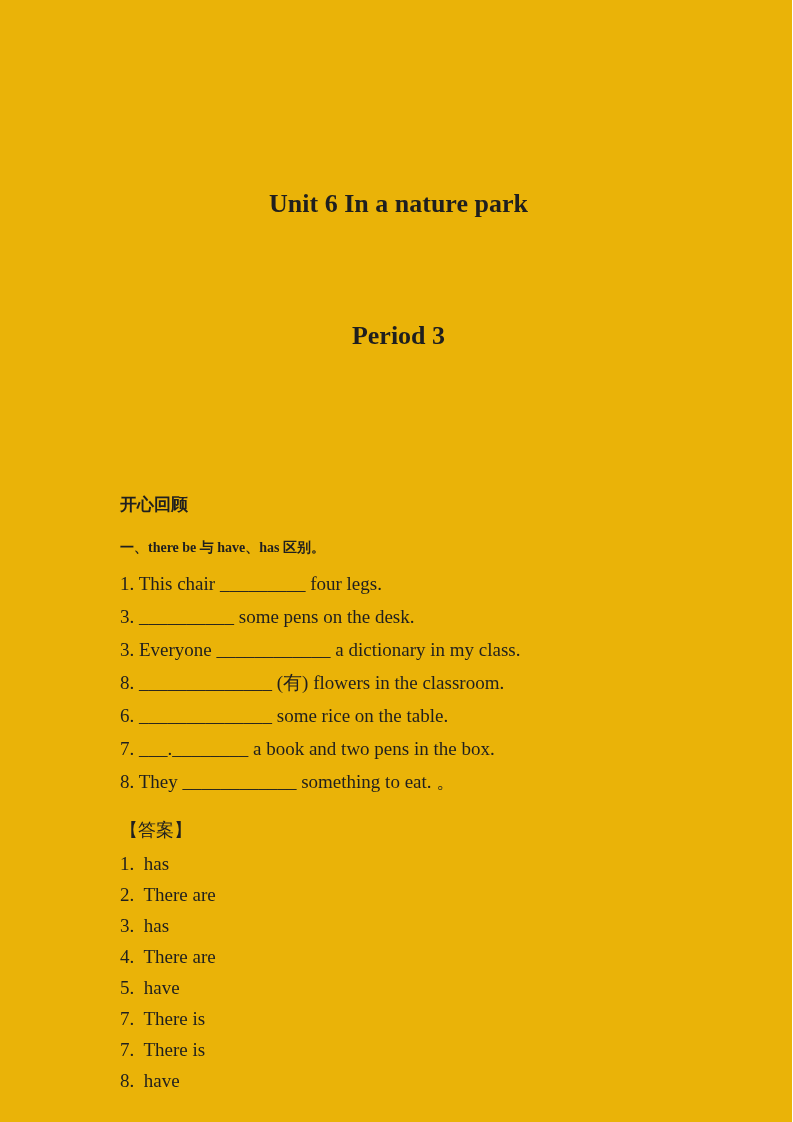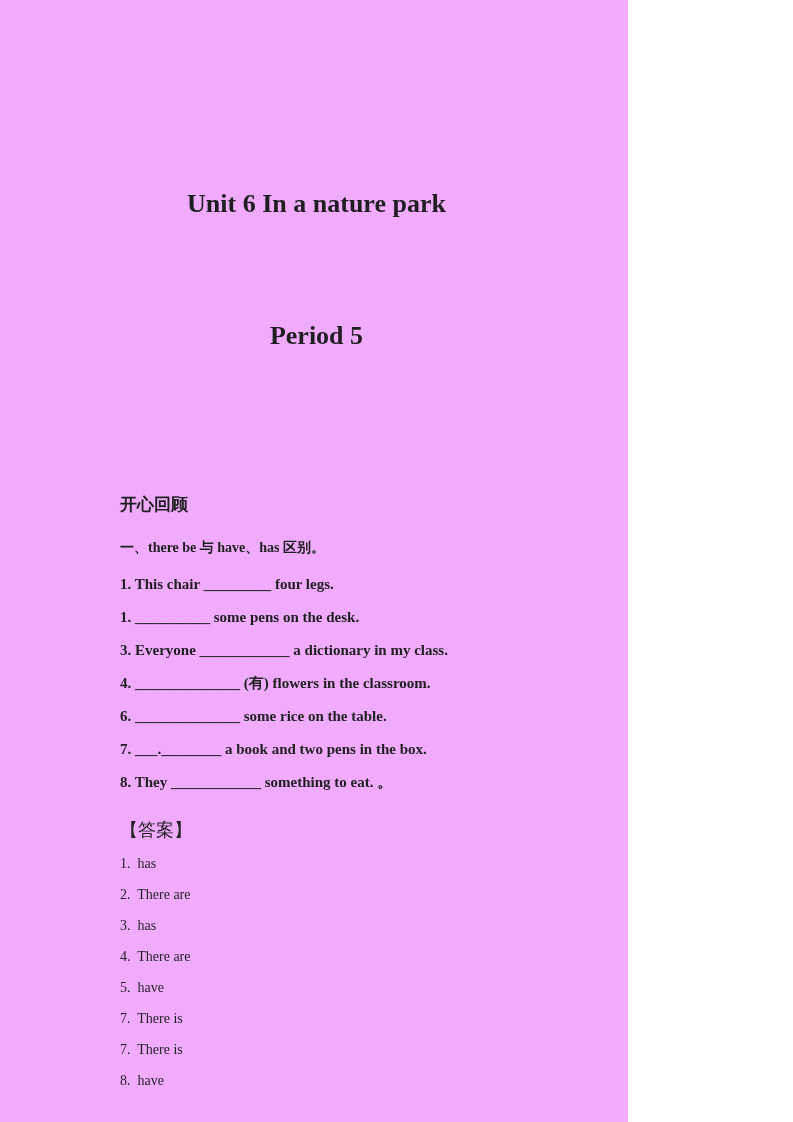--- a/index.html
+++ b/index.html
@@ -2,23 +2,23 @@
 <html><head>
 <meta charset="utf-8">
 <style>
   html, body {
     margin: 0;
     padding: 0;
     background: #ffffff;
   }
   .page {
     position: relative;
-    width: 628px;
+    width: 792px;
     height: 1122px;
-    background: #f0abfc;
+    background: #eab308;
     color: #1f1f1f;
     font-family: "Liberation Serif", serif;
     overflow: hidden;
     box-sizing: border-box;
   }
   .content {
     padding: 0 115px 0 120px;
   }
   .doc-title {
     margin-top: 94px;
@@ -40,60 +40,59 @@
     margin-top: 23px;
     font-weight: 700;
     font-size: 14px;
     line-height: 17px;
     white-space: pre-wrap;
   }
   .questions {
     margin-top: 20px;
   }
   .question {
-    font-size: 15px;
+    font-size: 19px;
     line-height: 16px;
     height: 33px;
     white-space: pre-wrap;
-    font-weight: bold;
   }
   .answers-label, .analysis-label {
     font-size: 18px;
     line-height: 18px;
     white-space: pre-wrap;
   }
   .answers-label { margin-top: 14px; }
   .answers-list { margin-top: 17px; }
   .answer-item {
-    font-size: 14px;
+    font-size: 19px;
     line-height: 16px;
     height: 31px;
     white-space: pre-wrap;
   }
 </style>
 </head>
 <body>
 
 <div class="page">
   <div class="content">
 
     <div class="doc-title">
       <div>Unit 6 In a nature park</div>
-      <div>Period 5</div>
+      <div>Period 3</div>
     </div>
 
     <div class="review-heading">开心回顾</div>
 
     <div class="exercise-instruction">一、there be 与 have、has 区别。</div>
 
     <div class="questions">
       <div class="question">1. This chair _________ four legs.</div>
-      <div class="question">1. __________ some pens on the desk.</div>
+      <div class="question">3. __________ some pens on the desk.</div>
       <div class="question">3. Everyone ____________ a dictionary in my class.</div>
-      <div class="question">4. ______________ (有) flowers in the classroom.</div>
+      <div class="question">8. ______________ (有) flowers in the classroom.</div>
       <div class="question">6. ______________ some rice on the table.</div>
       <div class="question">7. ___.________ a book and two pens in the box.</div>
       <div class="question">8. They ____________ something to eat. 。</div>
     </div>
 
     <div class="answers-label">【答案】</div>
 
     <div class="answers-list">
       <div class="answer-item">1.  has</div>
       <div class="answer-item">2.  There are</div>

